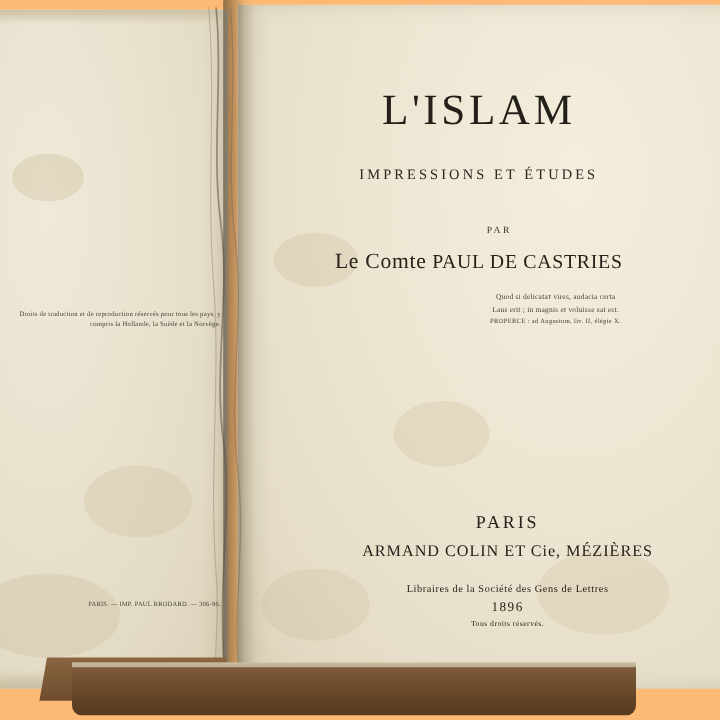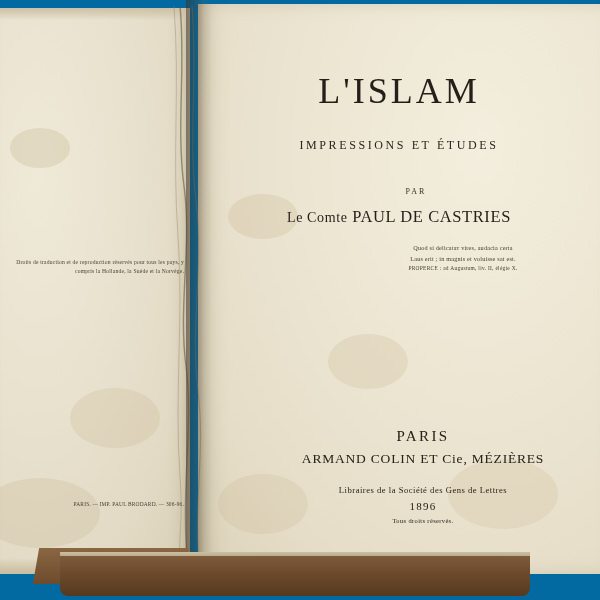--- a/index.html
+++ b/index.html
@@ -11,21 +11,21 @@
     width: 600px;
     height: 600px;
     overflow: hidden;
     font-family: "Liberation Serif", serif;
   }
 
   #book {
     position: relative;
     width: 600px;
     height: 600px;
-    background: #0369a1;
+    background: #fdba74;
   }
 
   
   .spine {
     position: absolute;
     left: 168px;
     top: 0;
     width: 40px;
     height: 578px;
     background: linear-gradient(90deg,
@@ -140,21 +140,21 @@
     color: #3a342b;
     padding-left: 34px;
   }
   .author {
     margin-top: 11px;
     font-size: 16.5px;
     letter-spacing: 0.6px;
     color: #241f19;
   }
   .author .small-caps {
-    font-size: 14px;
+    font-size: 18px;
     letter-spacing: 0.6px;
     text-align: right;
   }
 
   .epigraph {
     position: absolute;
     top: 238px;
     right: 22px;
     width: 230px;
     text-align: center;

